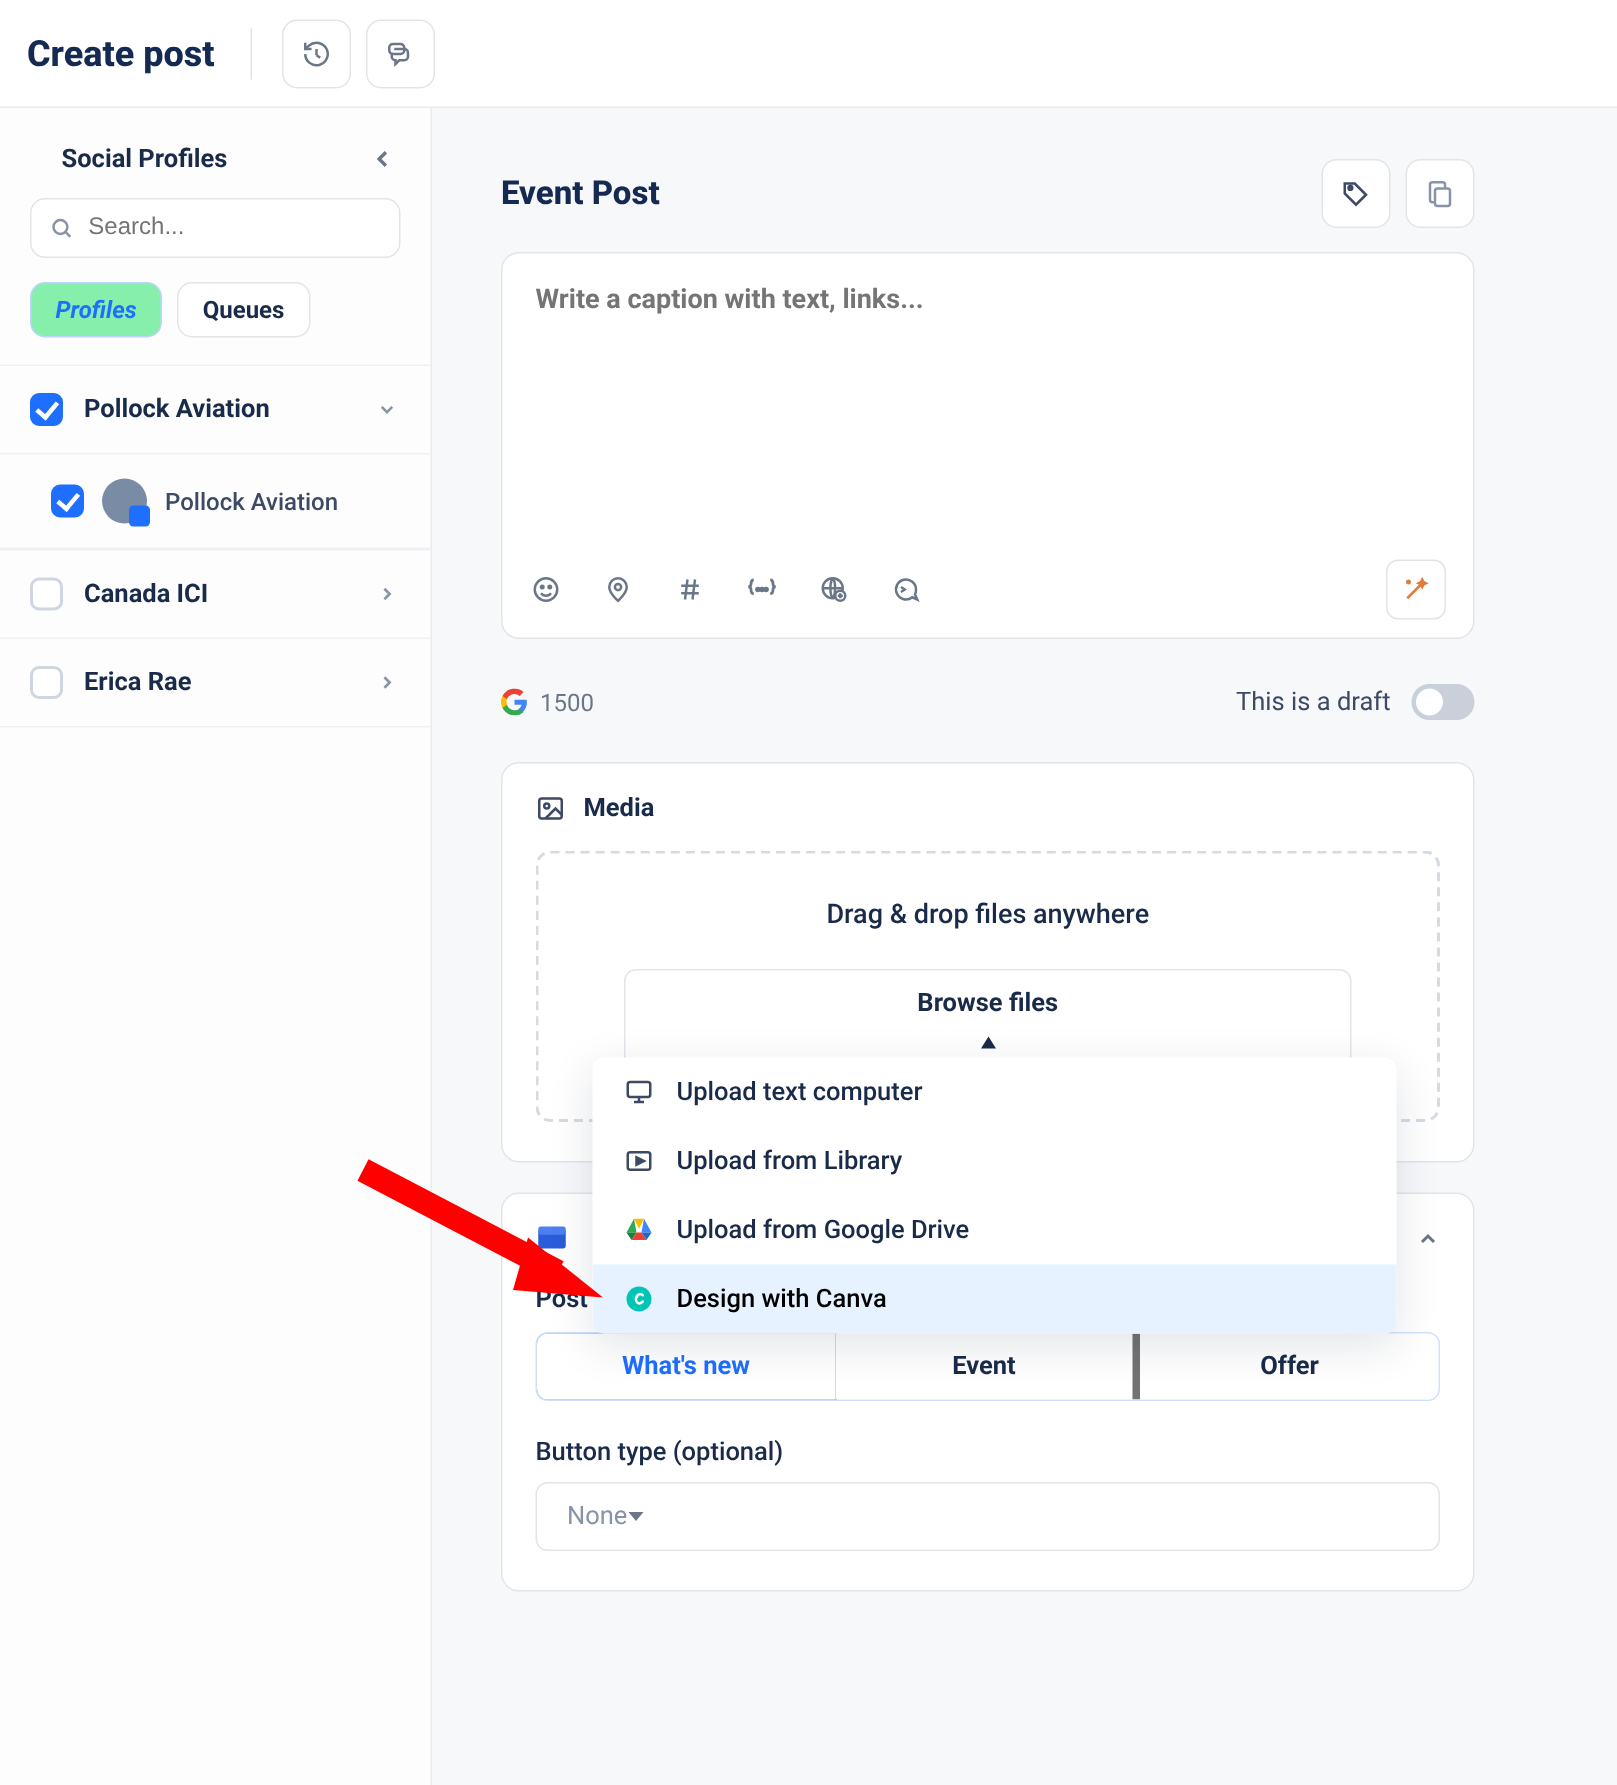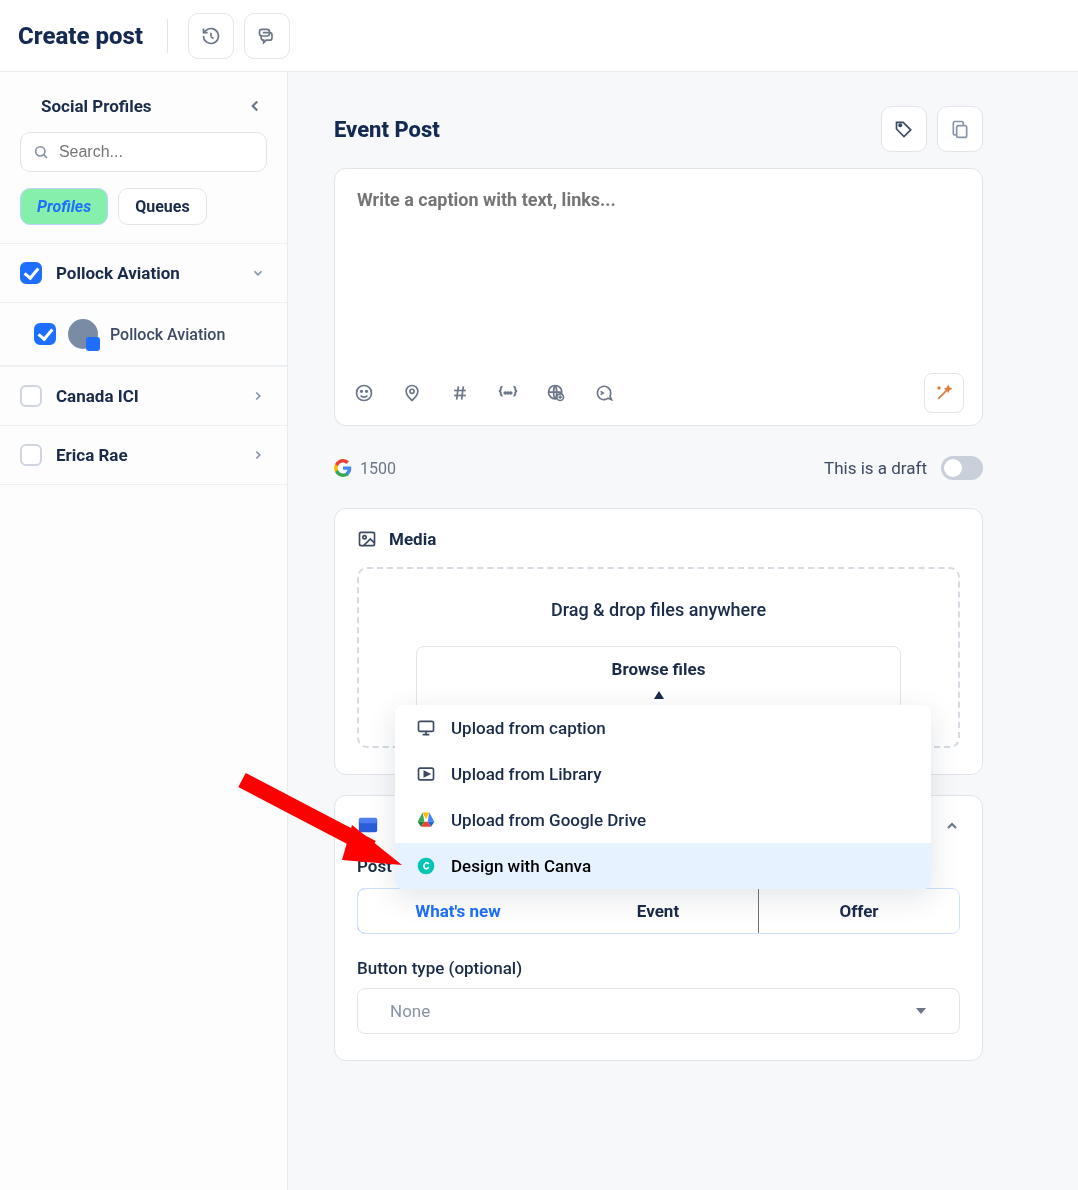--- a/index.html
+++ b/index.html
@@ -71,25 +71,25 @@
 .dropdown { position:absolute; left:395px; top:705px; width:536px; background:#fff; border-radius:8px; box-shadow:0 8px 30px rgba(20,30,60,0.12); overflow:hidden; z-index:30;}
 .dd-item { display:flex; align-items:center; gap:14px; padding:12px 20px; font-size:17px; font-weight:500; color:#1a2b4a; cursor:pointer;}
 .dd-item:hover,.dd-item.highlight { background:#e6f2ff; color:#000000;}
 .dd-icon { width:22px; height:22px; display:flex; align-items:center; justify-content:center; flex-shrink:0;}
 
 .gbp-card { padding:18px 22px 26px 22px; position:relative;}
 .gbp-head { display:flex; align-items:center; gap:12px; font-size:17px; font-weight:700; margin-bottom:20px;}
 .gbp-chev { position:absolute; right:22px; top:22px; color:#6b7688; cursor:pointer;}
 .post-label { font-size:17px; font-weight:600; margin-bottom:12px;}
 .seg { display:flex; border:1px solid #cfe0ff; border-radius:8px; overflow:hidden; margin-bottom:24px;}
-.seg-item { flex:1; text-align:center; padding:12px; font-size:17px; font-weight:700; cursor:pointer; background:#fff; border-right:1px solid #737373;}
+.seg-item { flex:1; text-align:center; padding:12px; font-size:17px; font-weight:700; cursor:pointer; background:#fff; border-right:5px solid #737373;}
 .seg-item:last-child { border-right:none;}
 .seg-item.active { color:#1e6fff; border:1px solid #1e6fff; border-radius:8px 0 0 8px; margin:-1px;}
 .btn-type-label { font-size:17px; font-weight:500; margin-bottom:10px;}
-.select { border:1px solid #e1e5ea; border-radius:8px; padding:12px 32px; display:flex; align-items:center; justify-content:space-between; font-size:17px; color:#8793a6; cursor:pointer;}
+.select { border:1px solid #e1e5ea; border-radius:8px; padding:12px 20px; display:flex; align-items:center; font-size:17px; color:#8793a6; cursor:pointer;}
 
 
 .arrow-wrap { position:absolute; left:232px; top:770px; z-index:50; pointer-events:none;}
 
 svg { display:block; }
 </style>
 </head>
 <body>
 
 <div class="header">
@@ -330,21 +330,21 @@
 
 <div class="dropdown">
   <div class="dd-item">
     <div class="dd-icon">
         <svg width="20" height="20" viewBox="0 0 24 24" fill="none" stroke="#3c4a63" stroke-width="2">
           <rect x="3" y="4" width="18" height="12" rx="2"></rect>
           <line x1="8" y1="20" x2="16" y2="20"></line>
           <line x1="12" y1="16" x2="12" y2="20"></line>
         </svg>
       </div>
-    <span>Upload from caption</span>
+    <span>Upload text computer</span>
   </div>
   <div class="dd-item">
     <div class="dd-icon">
         <svg width="20" height="20" viewBox="0 0 24 24" fill="none" stroke="#3c4a63" stroke-width="2">
           <rect x="3" y="5" width="18" height="14" rx="2"></rect>
           <polygon points="10,9 16,12 10,15" fill="#3c4a63"></polygon>
         </svg>
       </div>
     <span>Upload from Library</span>
   </div>

